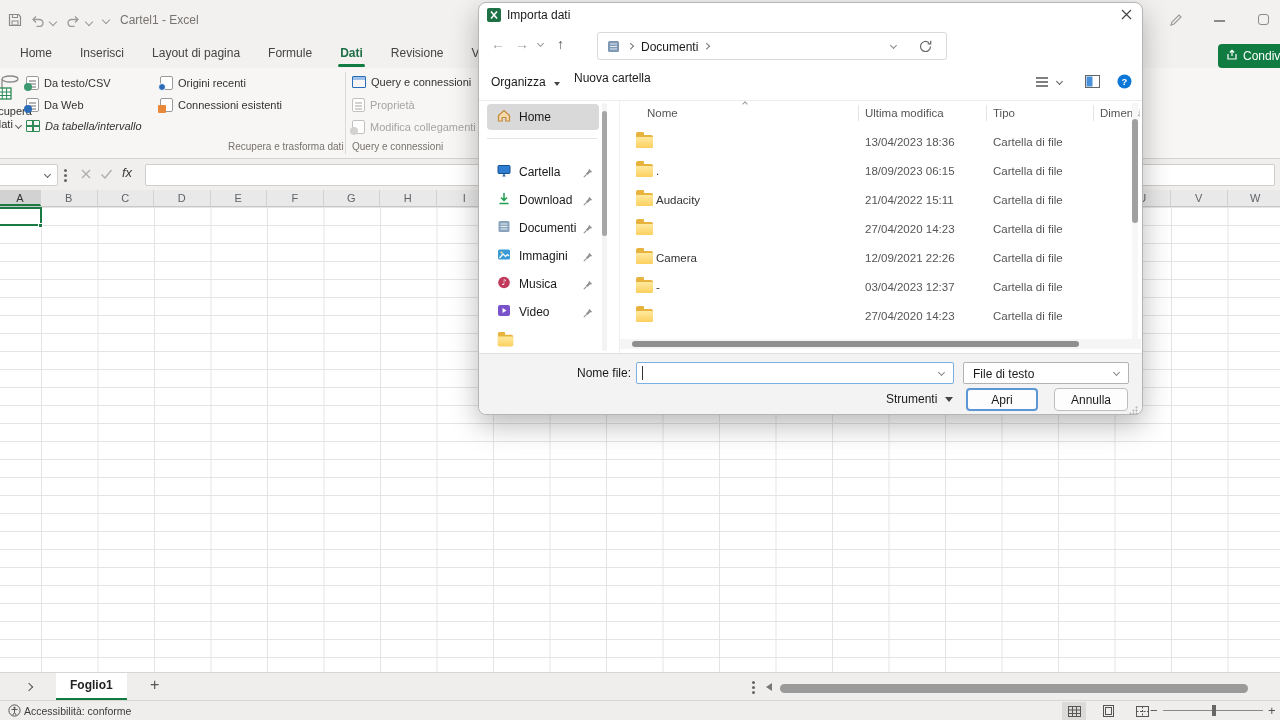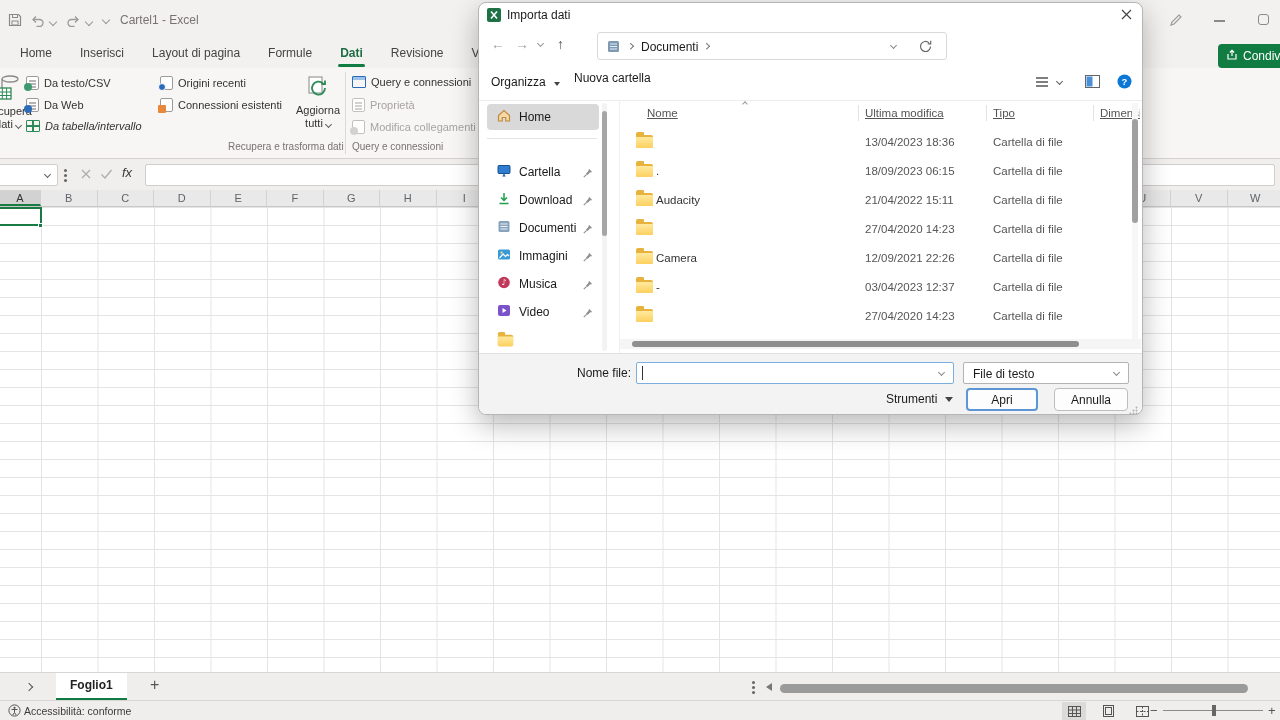--- a/index.html
+++ b/index.html
@@ -55,21 +55,21 @@
     background:linear-gradient(to bottom,#9cc0e8 30%,transparent 30%); }
 
   
   .dialog { left:478px; top:2px; width:665px; height:413px; background:#fff; border:1px solid #b5b5b5; border-radius:8px;
     box-shadow:0 10px 28px rgba(0,0,0,.28); z-index:10; font-size:12px; color:#1a1a1a; }
   .dlg-foot { position:absolute; left:0; top:350px; width:663px; height:61px; background:#f3f3f3; border-top:1px solid #e0e0e0; border-radius:0 0 8px 8px; }
   .navbtn { font-size:14px; color:#a0a0a0; }
   .sideitem { position:absolute; left:8px; width:112px; height:26px; display:flex; align-items:center; gap:8px; padding-left:10px; border-radius:4px; font-size:12px; color:#191919; }
   .sideitem.sel { background:#d9d9d9; }
   .pin { position:absolute; right:6px; top:8px; }
-  .lhdr { font-size:11.5px; color:#555; white-space:nowrap;text-decoration:underline; }
+  .lhdr { font-size:11.5px; color:#555; white-space:nowrap; }
   .frow { position:relative; height:29px; display:flex; align-items:center; }
   .frow .fname { position:absolute; left:36px; font-size:11.5px; color:#333; width:190px; overflow:hidden; white-space:nowrap; }
   .frow .fdate { position:absolute; left:245px; font-size:11.5px; color:#555; }
   .frow .ftype { position:absolute; left:373px; font-size:11.5px; color:#555; }
   .frow .fld { position:absolute; left:16px; }
   .btn { display:flex; align-items:center; justify-content:center; font-size:12px; color:#1a1a1a; background:#fdfdfd; border:1px solid #bdbdbd; border-radius:4px; }
   .btn.primary { border:2px solid #5c96d4; }
 
   .viewbtn { width:24px; height:18px; display:flex; align-items:center; justify-content:center; }
   .viewbtn.sel { background:#dcdad8; }
@@ -187,33 +187,20 @@
     <div class="abs ribitem" style="left:160px;top:30px;">
       <span class="ric">
           <span class="dot" style="background:#e8883a;border-radius:1px;"></span>
         </span>
       <span>Connessioni esistenti</span>
     </div>
 
     <div class="abs riblabel" style="left:228px;top:73px;">Recupera e trasforma dati</div>
     <div class="abs" style="left:345px;top:4px;width:1px;height:82px;background:#dcdad7;"></div>
 
-    <div class="abs" style="left:293px;top:4px;width:50px;height:82px;text-align:center;">
-      <span style="display:inline-block;margin-top:3px;">
-        <svg width="26" height="26" viewBox="0 0 26 26">
-            <rect x="4" y="2" width="13" height="16" fill="#fff" stroke="#9a9a9a" stroke-width="1.2"></rect>
-            <path d="M20 13 a6.5 6.5 0 1 1-2-4.6" fill="none" stroke="#2e8a57" stroke-width="1.8"></path>
-            <path d="M20 5.5 v3.5 h-3.5" fill="none" stroke="#2e8a57" stroke-width="1.8"></path>
-          </svg>
-      </span>
-      <div style="font-size:11px;color:#333;line-height:13px;">
-        <div>Aggiorna</div>
-        <div><span>tutti</span> <span class="cv" style="width:5px;height:5px;"></span></div>
-      </div>
-    </div>
 
     <div class="abs ribitem" style="left:352px;top:8px;">
       <span class="qc-ic"></span>
       <span>Query e connessioni</span>
     </div>
     <div class="abs ribitem dis" style="left:352px;top:30px;">
       <span class="ric" style="border-color:#c3c1bf;">
           <span class="lines" style="background:#d4d2d0;box-shadow:0 3px 0 #d4d2d0,0 6px 0 #d4d2d0;"></span>
         </span>
       <span>Proprietà</span>

